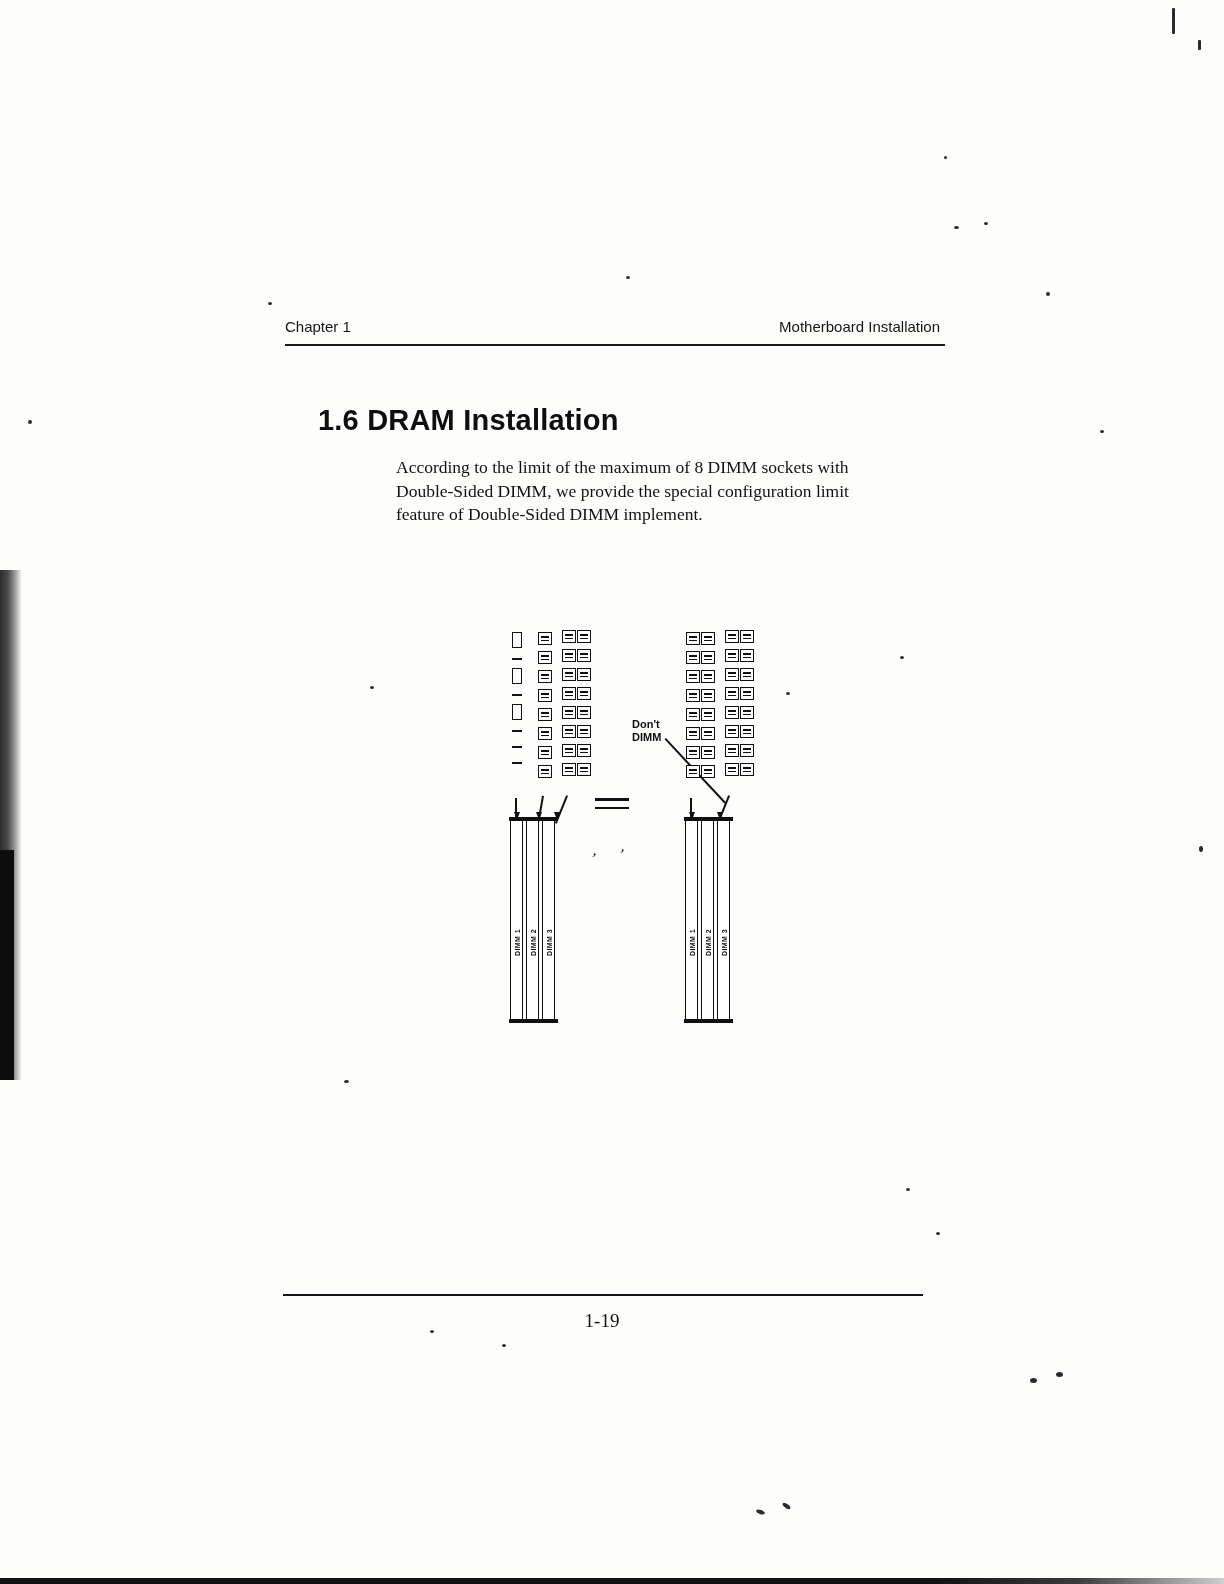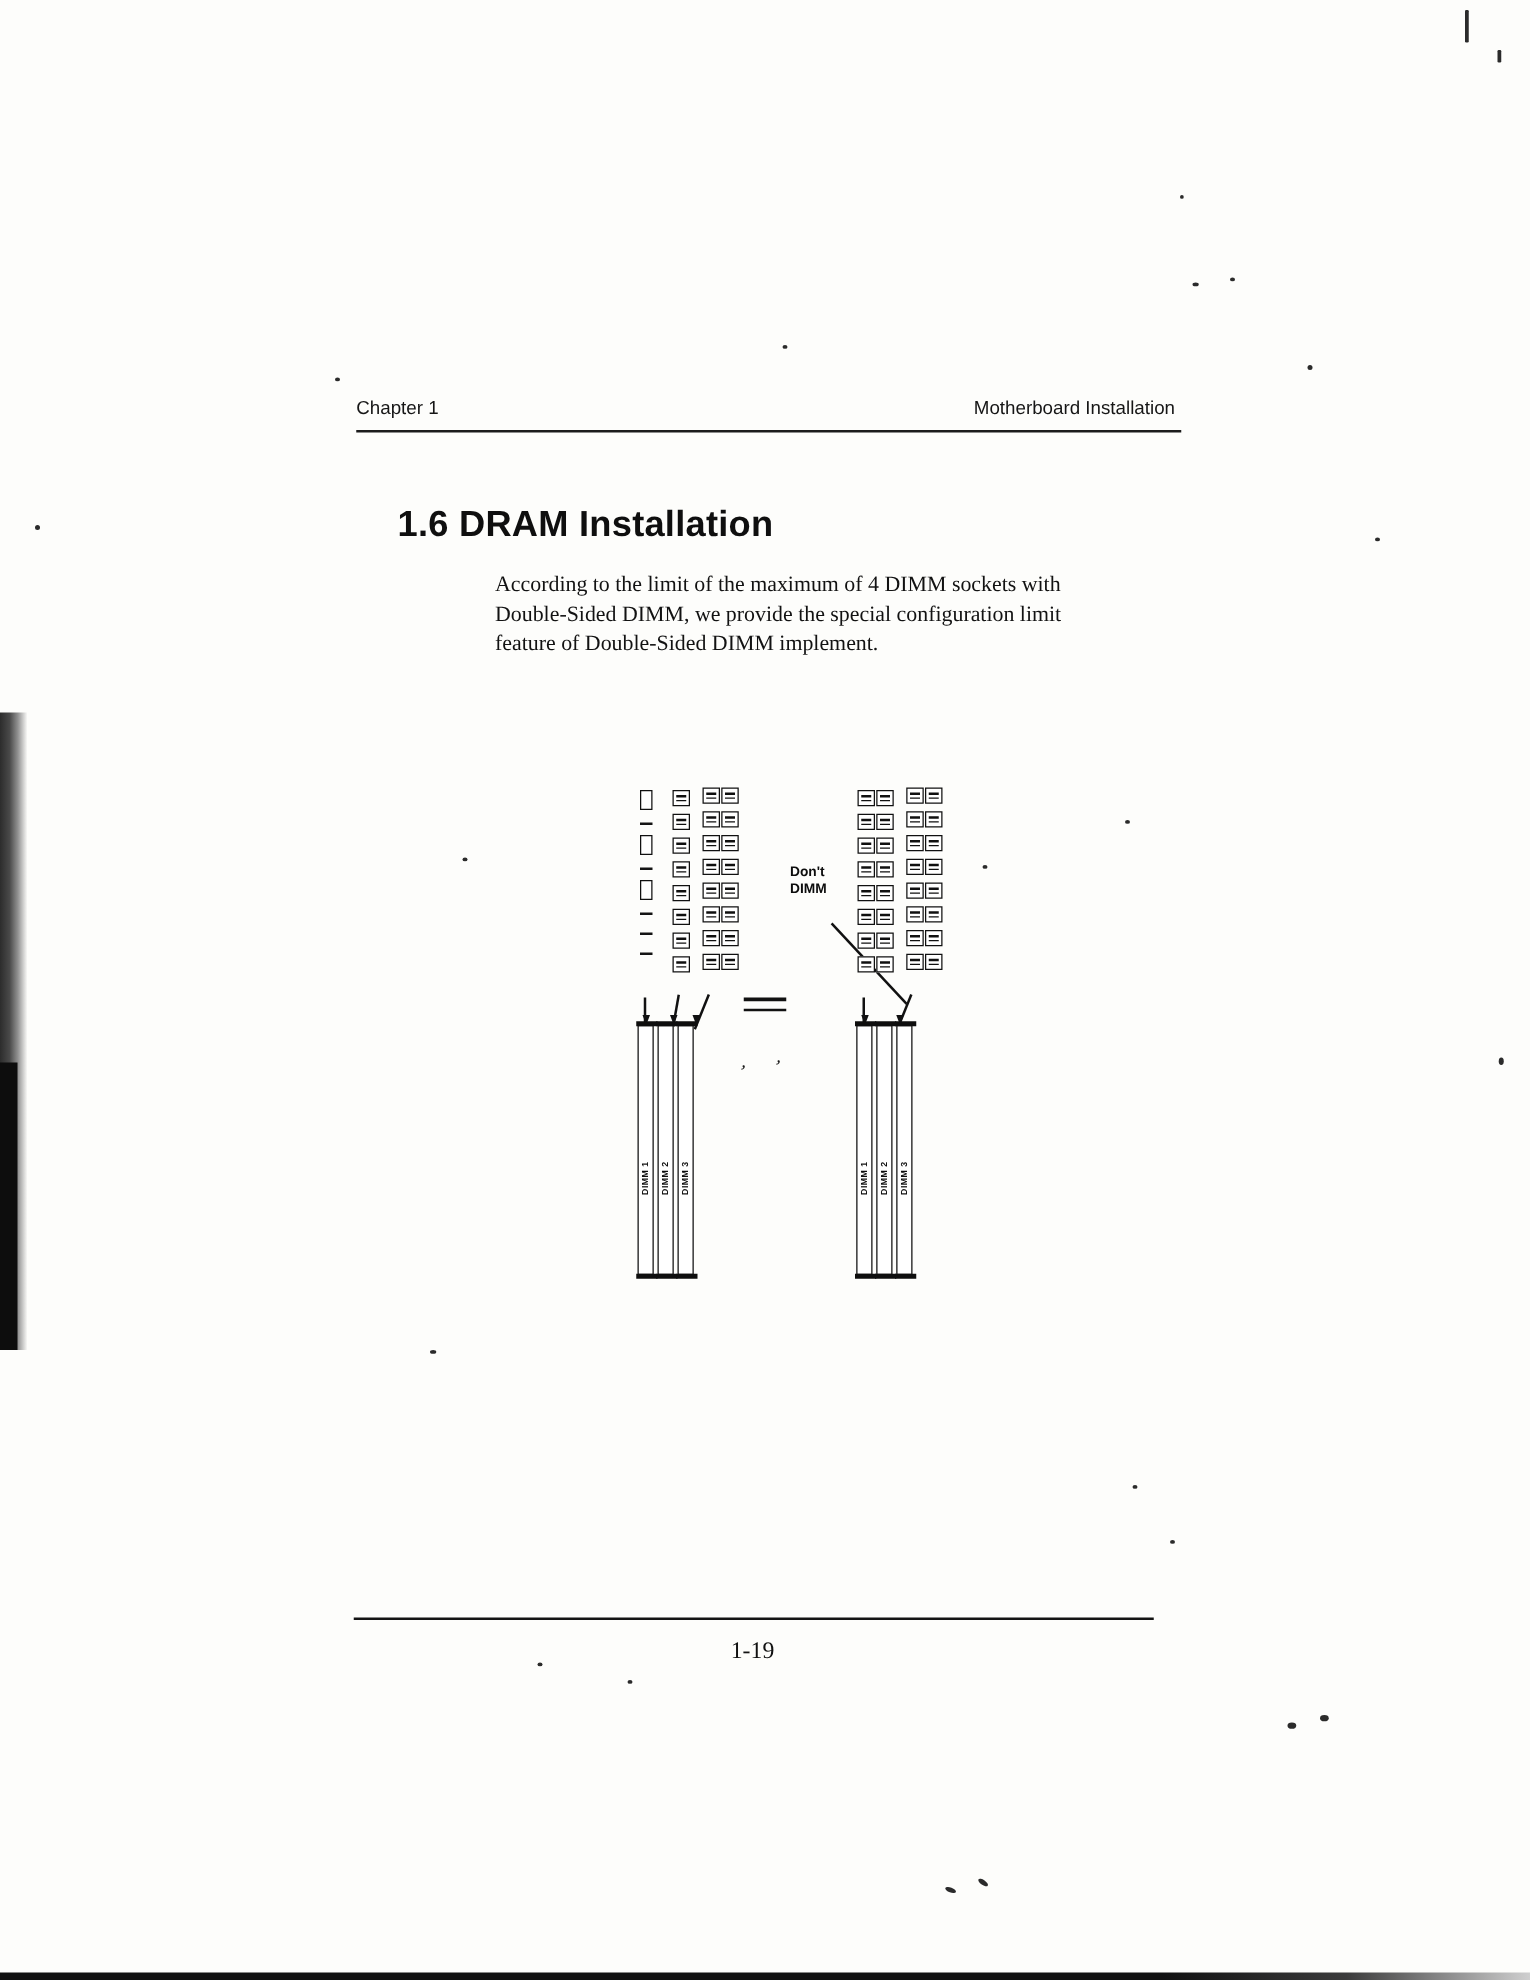--- a/index.html
+++ b/index.html
@@ -194,21 +194,21 @@
     position: absolute;
     font-family: "Liberation Serif", serif;
     font-size: 15px;
     color: #1a1a1a;
     transform: rotate(18deg);
   }
 
   .dontstuff {
     position: absolute;
     left: 162px;
-    top: 62px;
+    top: 88px;
     font-family: "Liberation Sans", sans-serif;
     font-size: 11px;
     font-weight: bold;
     line-height: 13px;
     color: #0d0d0d;
     text-align: left;
   }
 
   .lead {
     position: absolute;
@@ -279,21 +279,21 @@
 
   <div class="header">
     <div class="hdr-left">Chapter 1</div>
     <div class="hdr-right">Motherboard Installation</div>
   </div>
   <div class="header-rule"></div>
 
   <div class="section-title">1.6 DRAM Installation</div>
 
   <div class="body-copy">
-    <span>According to the limit of the maximum of 4 DIMM sockets with</span>
+    <span>According to the limit of the maximum of 8 DIMM sockets with</span>
     <span>Double-Sided DIMM, we provide the special configuration limit</span>
     <span>feature of Double-Sided DIMM implement.</span>
   </div>
 
   <div class="figure">
 
     <div class="chipcol" style="left:42px;top:0px;height:160px;">
       <div class="chip-thin" style="top:2px;"></div>
       <div class="stripe" style="top:28px;"></div>
       <div class="chip-thin" style="top:38px;"></div>

